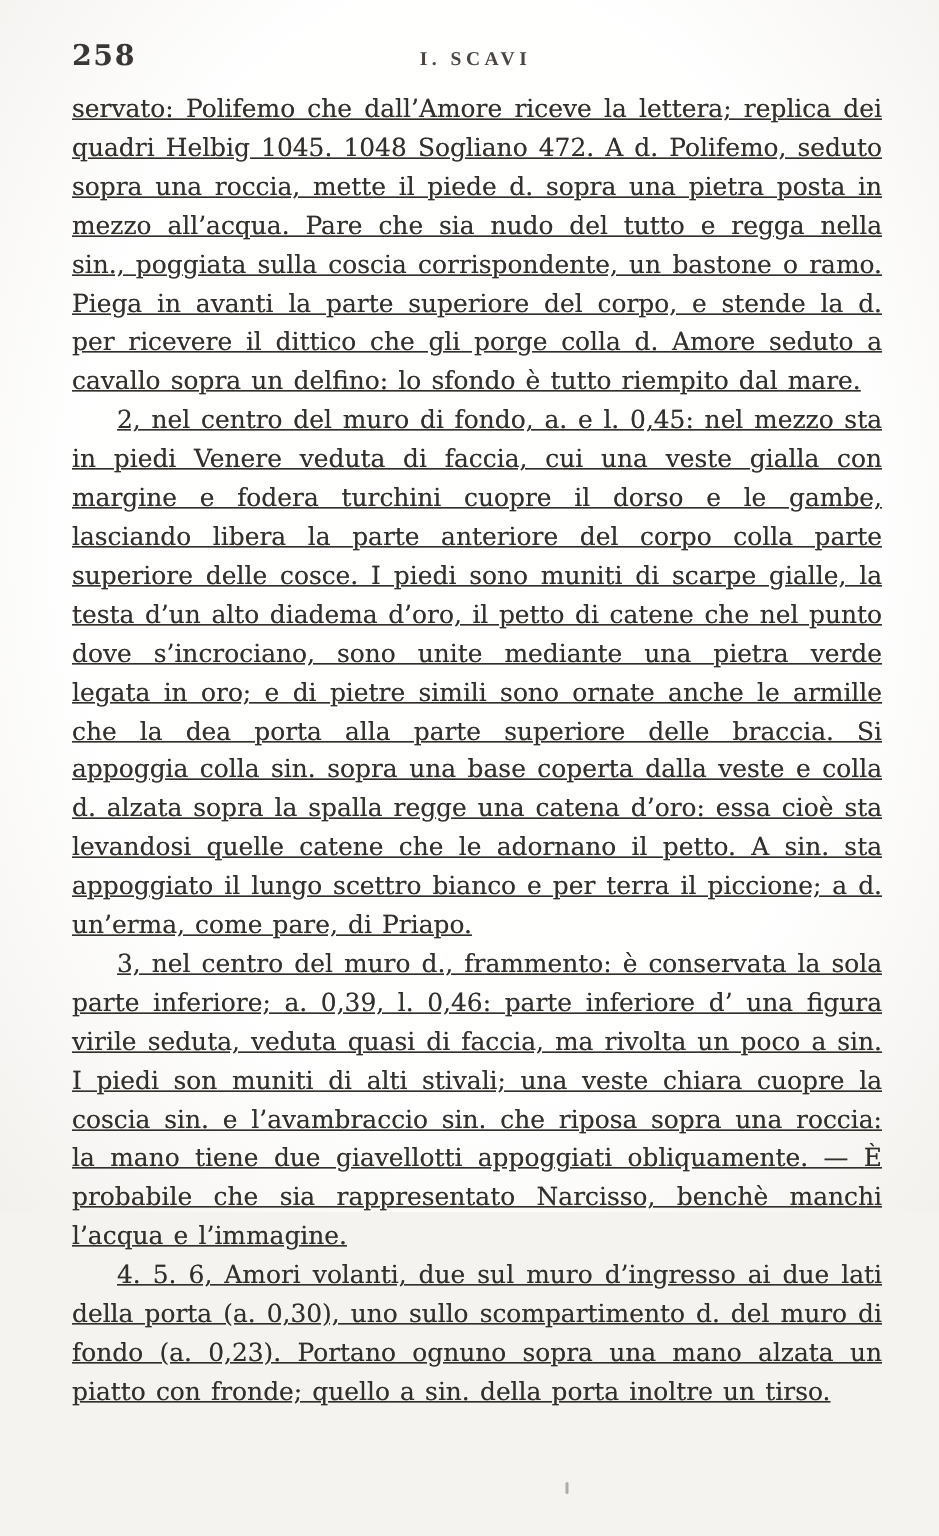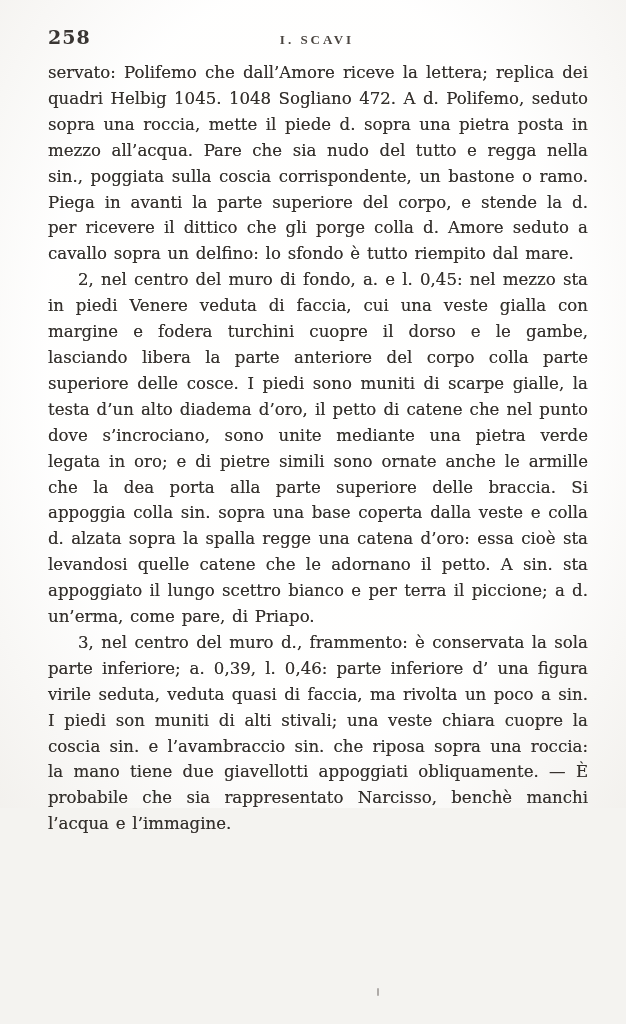--- a/index.html
+++ b/index.html
@@ -56,20 +56,21 @@
     width: 540px;
     color: #332f2b;
     font-size: 16.6px;
     line-height: 25.9px;
     text-align: justify;
     text-shadow: 0 0 0.4px rgba(40, 36, 32, 0.55);
   }
   .para {
     margin: 0;
     word-spacing: 1.5px;
+    text-decoration: underline;
   }
   .para.indent {
     text-indent: 30px;
   }
   .speck {
     position: absolute;
     left: 377px;
     top: 988px;
     width: 2px;
     height: 8px;
@@ -85,17 +86,18 @@
   <header class="running-head">
     <span class="page-num">258</span>
     <span class="head-title">I. SCAVI</span>
     <span class="head-spacer"></span>
   </header>
 
   <main class="body-text">
     <p class="para">servato: Polifemo che dall’Amore riceve la lettera; replica dei quadri Helbig 1045. 1048 Sogliano 472. A d. Polifemo, seduto sopra una roccia, mette il piede d. sopra una pietra posta in mezzo all’acqua. Pare che sia nudo del tutto e regga nella sin., poggiata sulla coscia corrispondente, un bastone o ramo. Piega in avanti la parte superiore del corpo, e stende la d. per ricevere il dittico che gli porge colla d. Amore seduto a cavallo sopra un delfino: lo sfondo è tutto riempito dal mare.</p>
     <p class="para indent">2, nel centro del muro di fondo, a. e l. 0,45: nel mezzo sta in piedi Venere veduta di faccia, cui una veste gialla con margine e fodera turchini cuopre il dorso e le gambe, lasciando libera la parte anteriore del corpo colla parte superiore delle cosce. I piedi sono muniti di scarpe gialle, la testa d’un alto diadema d’oro, il petto di catene che nel punto dove s’incrociano, sono unite mediante una pietra verde legata in oro; e di pietre simili sono ornate anche le armille che la dea porta alla parte superiore delle braccia. Si appoggia colla sin. sopra una base coperta dalla veste e colla d. alzata sopra la spalla regge una catena d’oro: essa cioè sta levandosi quelle catene che le adornano il petto. A sin. sta appoggiato il lungo scettro bianco e per terra il piccione; a d. un’erma, come pare, di Priapo.</p>
     <p class="para indent">3, nel centro del muro d., frammento: è conservata la sola parte inferiore; a. 0,39, l. 0,46: parte inferiore d’ una figura virile seduta, veduta quasi di faccia, ma rivolta un poco a sin. I piedi son muniti di alti stivali; una veste chiara cuopre la coscia sin. e l’avambraccio sin. che riposa sopra una roccia: la mano tiene due giavellotti appoggiati obliquamente. — È probabile che sia rappresentato Narcisso, benchè manchi l’acqua e l’immagine.</p>
+    <p class="para indent">4. 5. 6, Amori volanti, due sul muro d’ingresso ai due lati della porta (a. 0,30), uno sullo scompartimento d. del muro di fondo (a. 0,23). Portano ognuno sopra una mano alzata un piatto con fronde; quello a sin. della porta inoltre un tirso.</p>
   </main>
 
   <span class="speck"></span>
 
 </div>
 
 </body></html>

